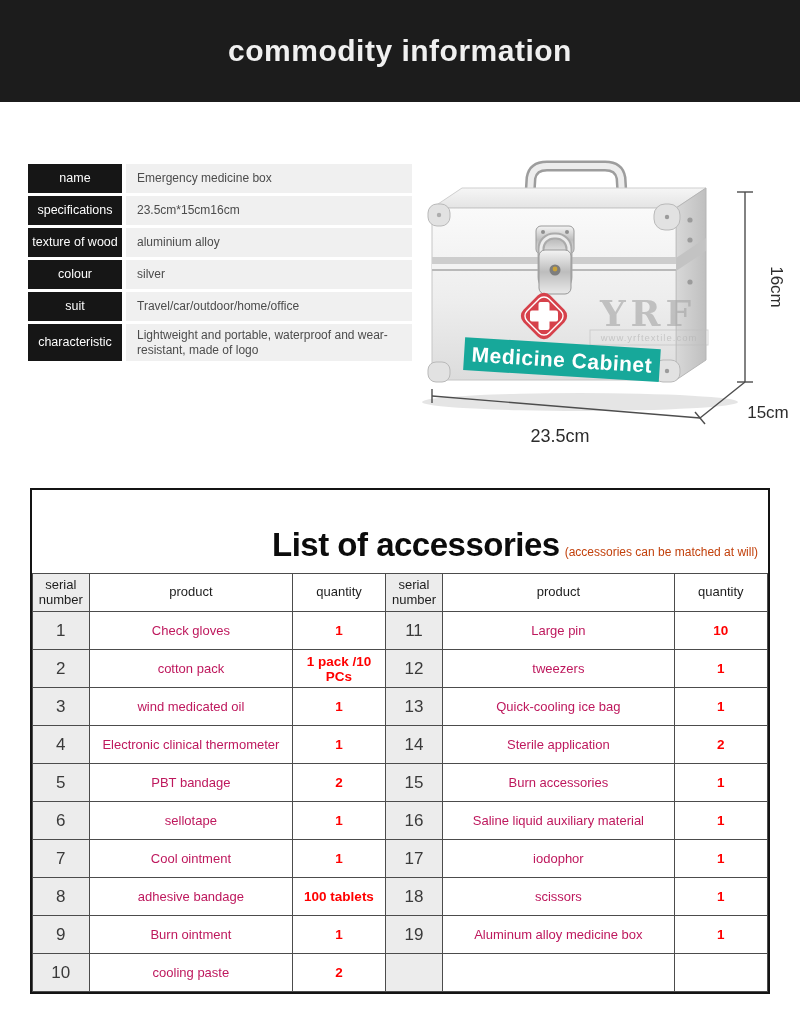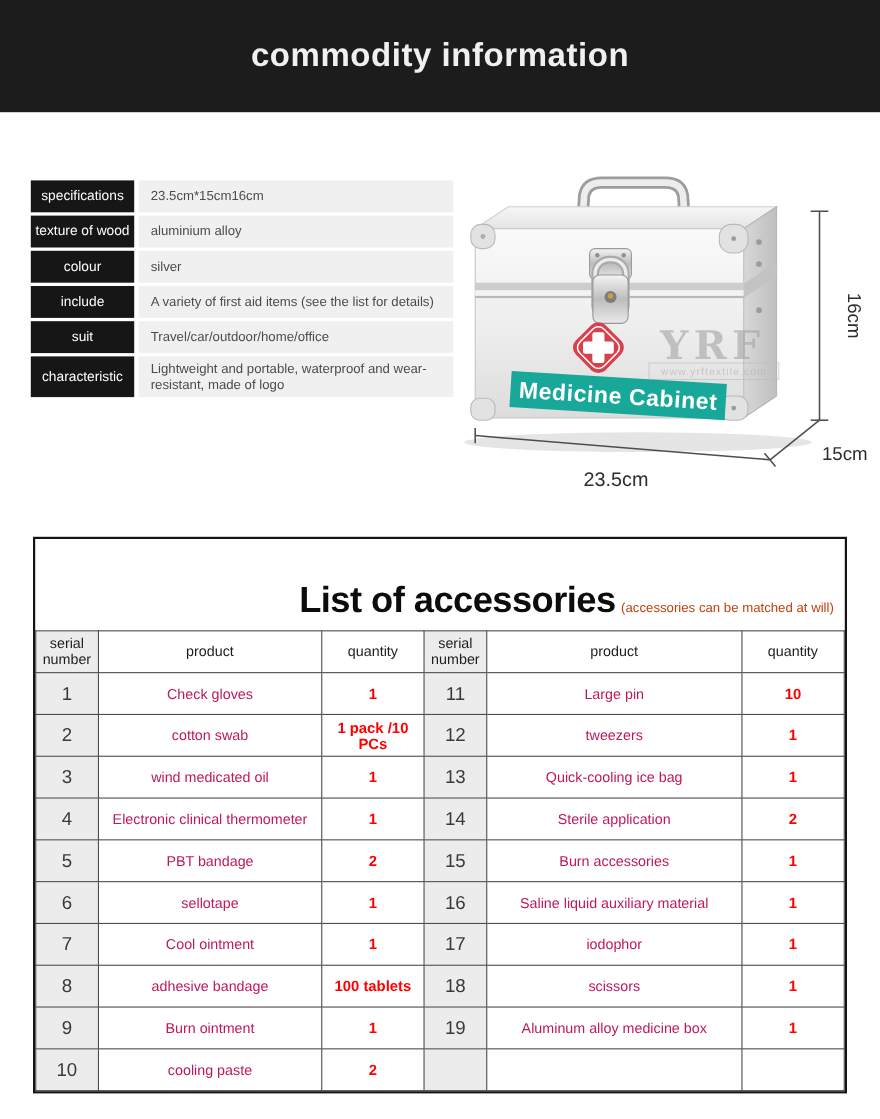--- a/index.html
+++ b/index.html
@@ -57,40 +57,40 @@
   .product-figure{position:absolute;left:408px;top:130px;}
 </style>
 </head>
 <body>
 
 <div class="top-banner">
   <div class="title">commodity information</div>
 </div>
 
 <div class="specs">
+  <div class="spec-row">
+    <div class="spec-label">name</div>
+    <div class="spec-value">Emergency medicine box</div>
+  </div>
 
   <div class="spec-row">
     <div class="spec-label">specifications</div>
     <div class="spec-value">23.5cm*15cm16cm</div>
   </div>
 
   <div class="spec-row">
     <div class="spec-label">texture of wood</div>
     <div class="spec-value">aluminium alloy</div>
   </div>
 
   <div class="spec-row">
     <div class="spec-label">colour</div>
     <div class="spec-value">silver</div>
   </div>
 
-  <div class="spec-row">
-    <div class="spec-label">include</div>
-    <div class="spec-value">A variety of first aid items (see the list for details)</div>
-  </div>
 
   <div class="spec-row">
     <div class="spec-label">suit</div>
     <div class="spec-value">Travel/car/outdoor/home/office</div>
   </div>
 
   <div class="spec-row">
     <div class="spec-label">characteristic</div>
     <div class="spec-value wrap">Lightweight and portable, waterproof and wear-resistant, made of logo</div>
   </div>
@@ -230,21 +230,21 @@
         <tr>
           <td class="cell-sn">1</td>
           <td class="cell-prod">Check gloves</td>
           <td class="cell-qty" style="color: rgb(255, 0, 0);">1</td>
           <td class="cell-sn">11</td>
           <td class="cell-prod">Large pin</td>
           <td class="cell-qty" style="color: rgb(255, 0, 0);">10</td>
         </tr>
         <tr>
           <td class="cell-sn">2</td>
-          <td class="cell-prod">cotton swab</td>
+          <td class="cell-prod">cotton pack</td>
           <td class="cell-qty" style="color: rgb(255, 0, 0);">1 pack /10 PCs</td>
           <td class="cell-sn">12</td>
           <td class="cell-prod">tweezers</td>
           <td class="cell-qty" style="color: rgb(255, 0, 0);">1</td>
         </tr>
         <tr>
           <td class="cell-sn">3</td>
           <td class="cell-prod">wind medicated oil</td>
           <td class="cell-qty" style="color: rgb(255, 0, 0);">1</td>
           <td class="cell-sn">13</td>

